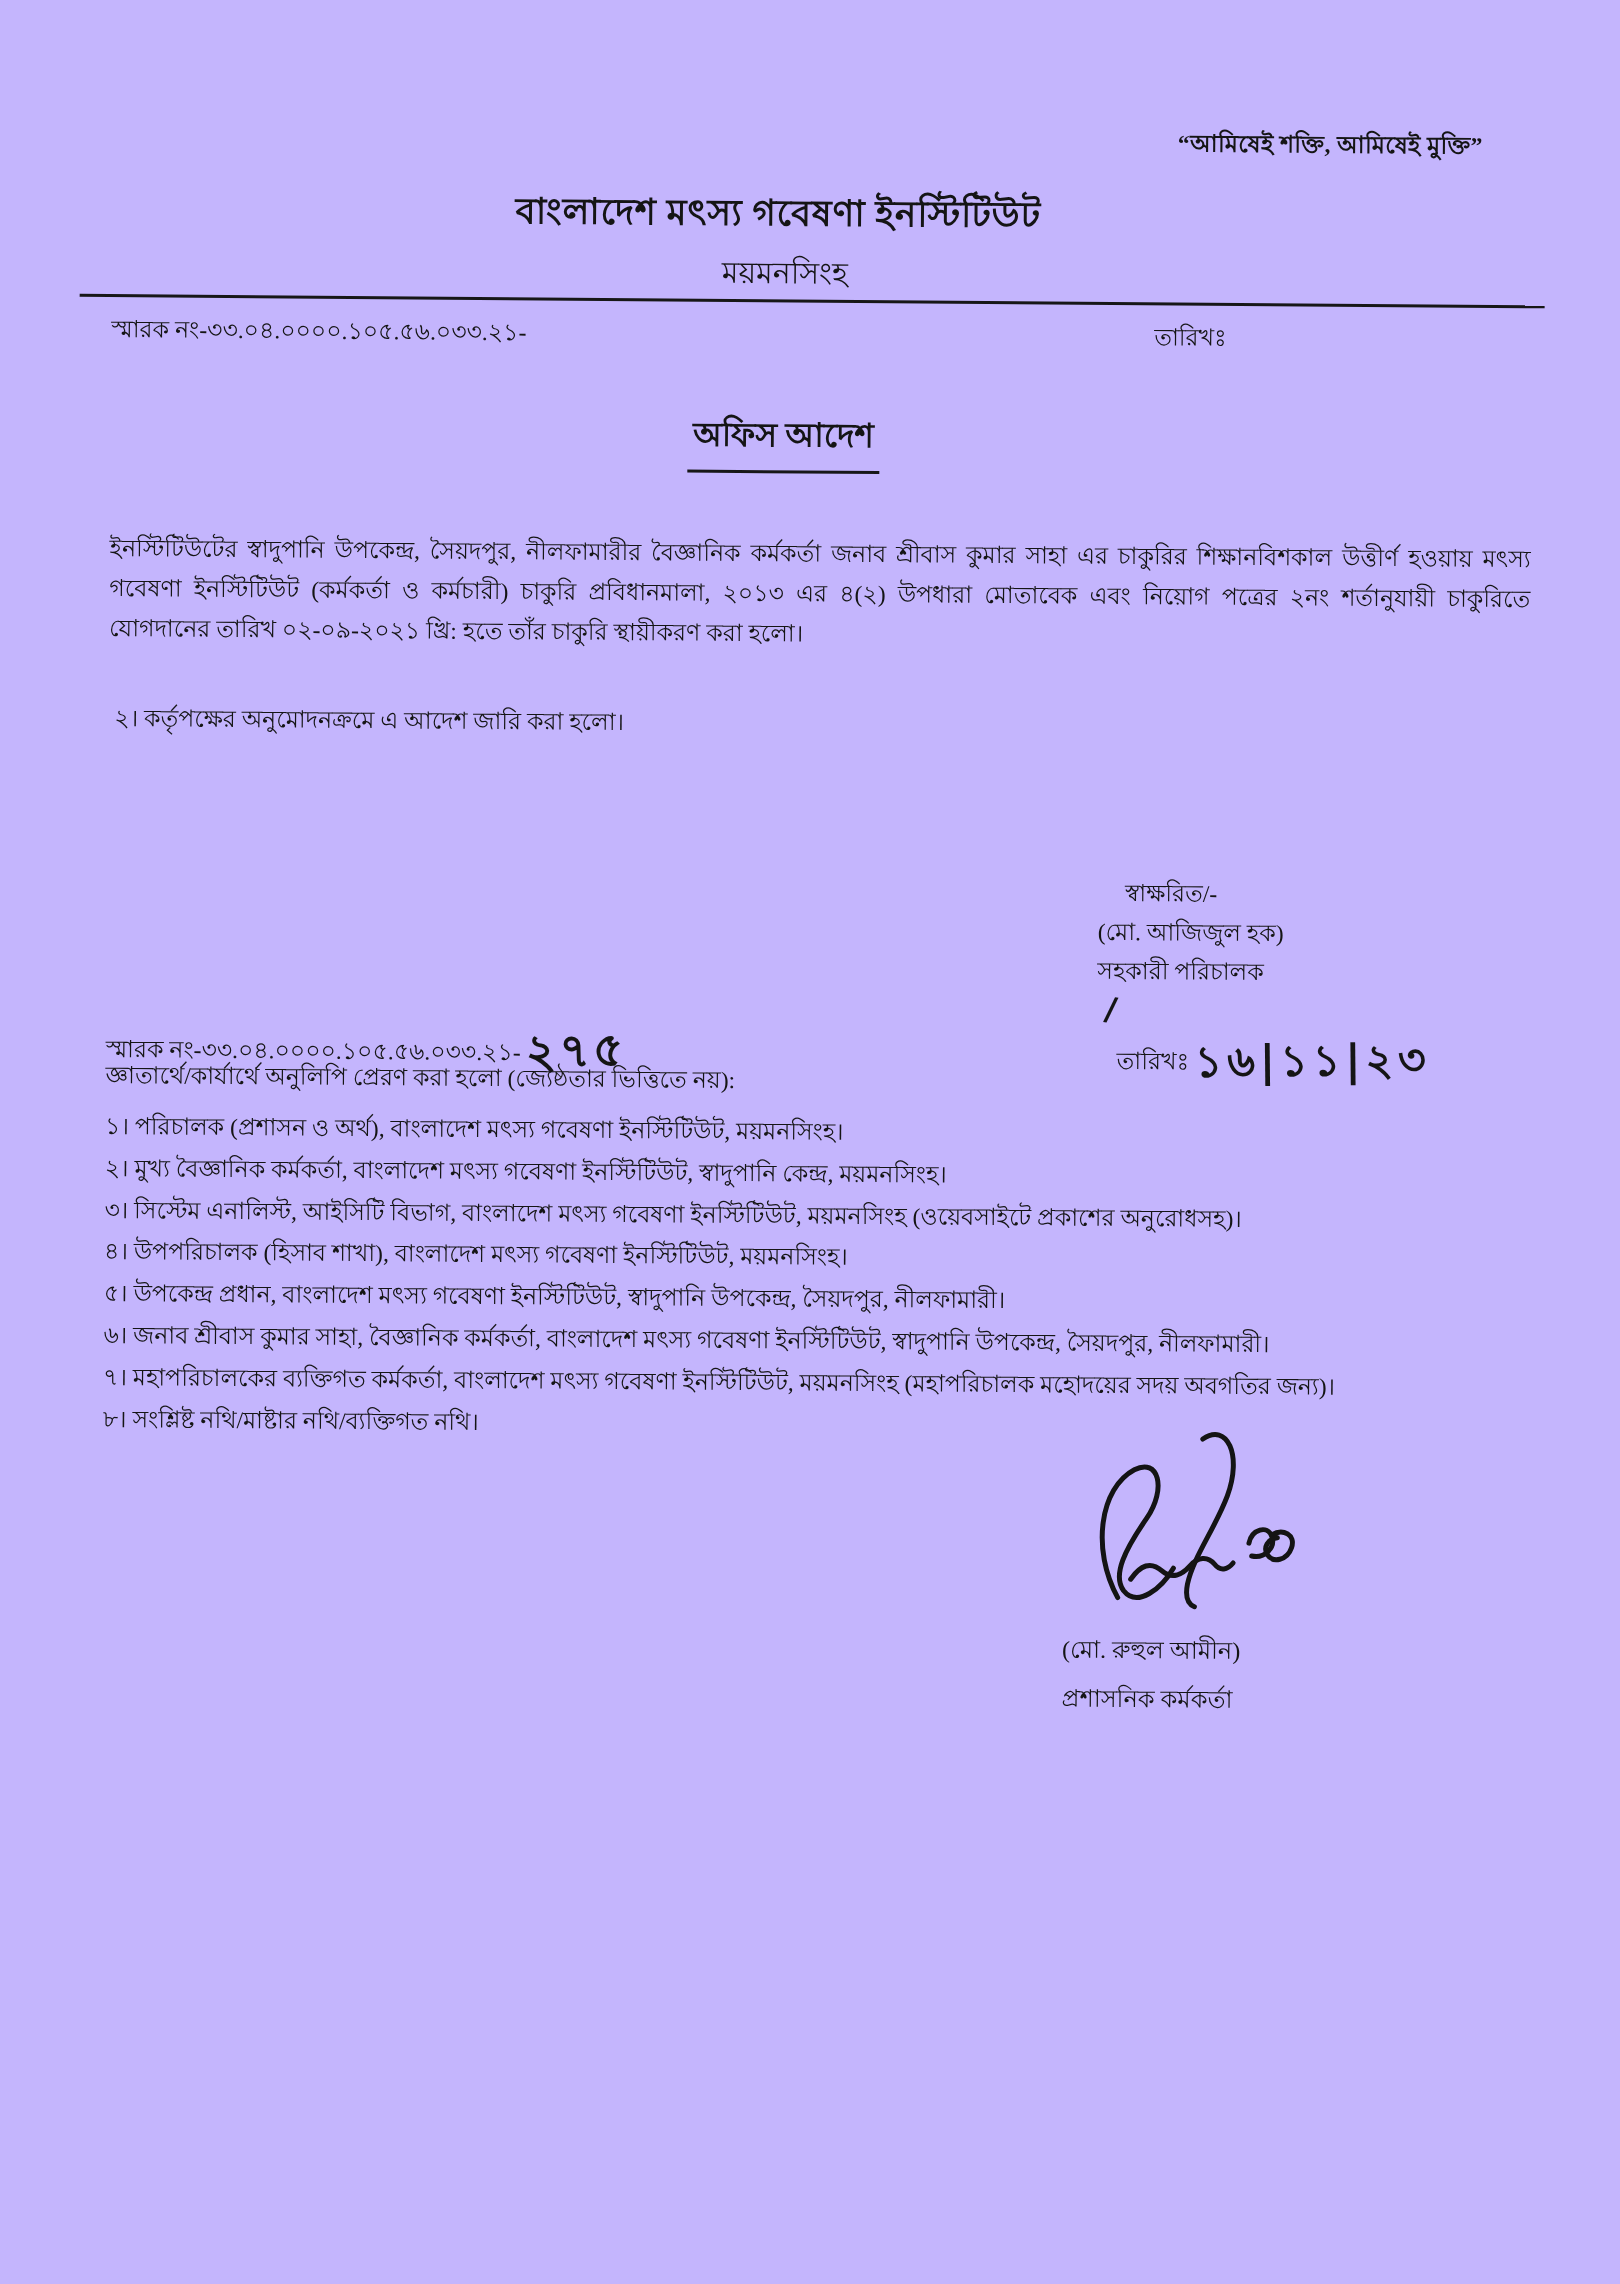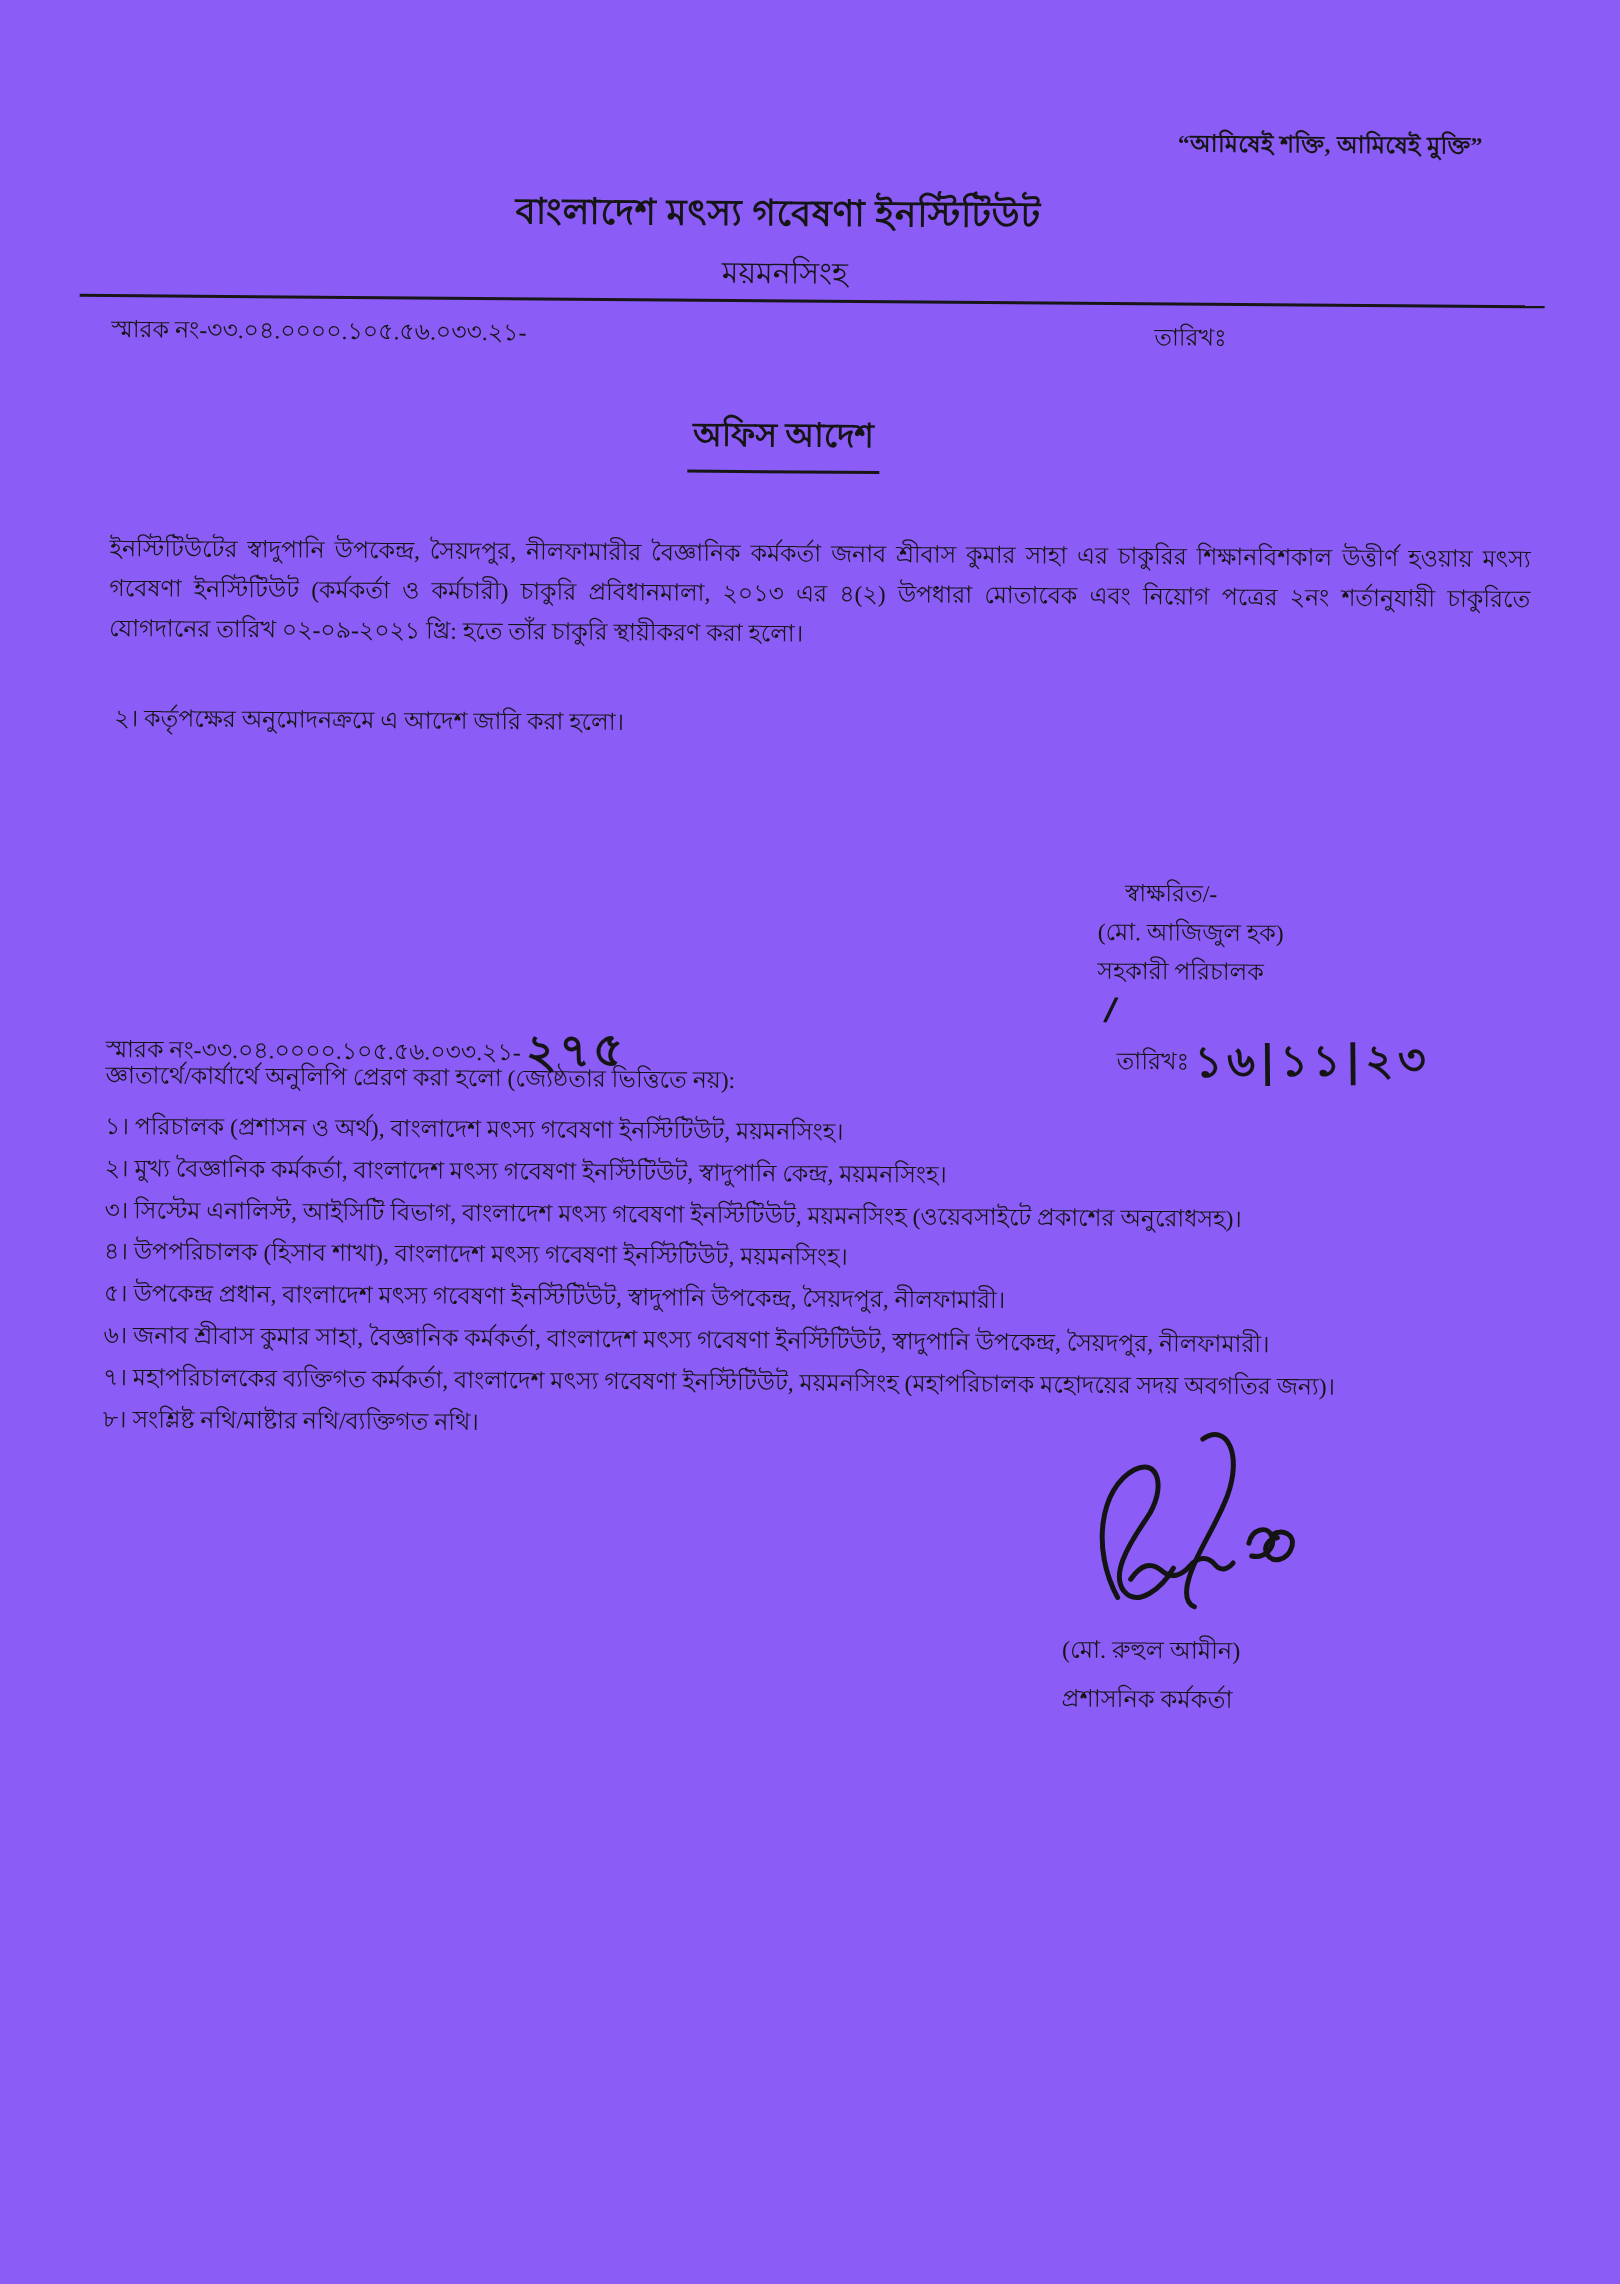--- a/index.html
+++ b/index.html
@@ -4,21 +4,21 @@
 <style>
   html, body {
     margin: 0;
     padding: 0;
     background: #ffffff;
   }
   .page {
     position: relative;
     width: 1620px;
     height: 2284px;
-    background: #8b5cf6;
+    background: #c4b5fd;
     overflow: hidden;
     font-family: "Liberation Serif", "DejaVu Serif", serif;
     color: #151515;
   }
   .sheet {
     position: absolute;
     inset: 0;
     transform: rotate(0.45deg);
     transform-origin: 30% 0;
   }

